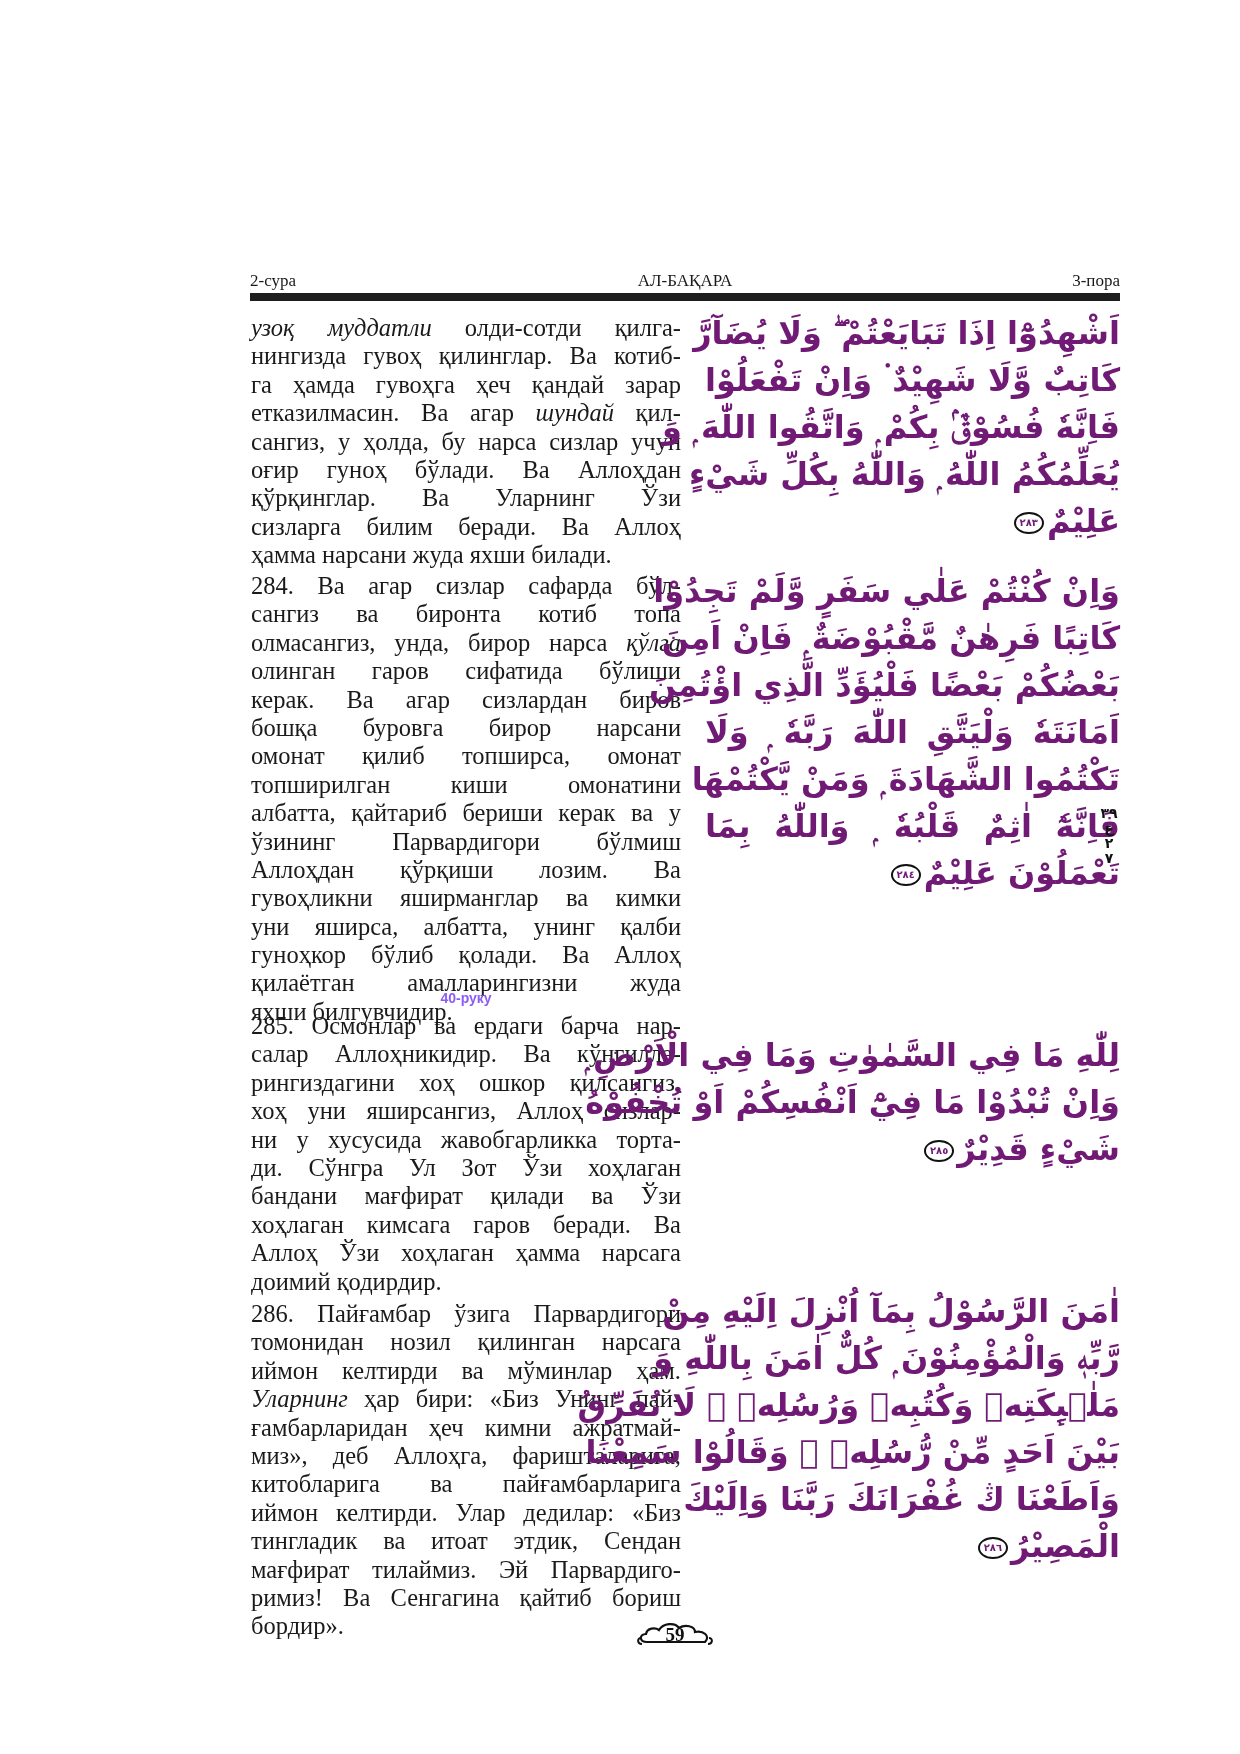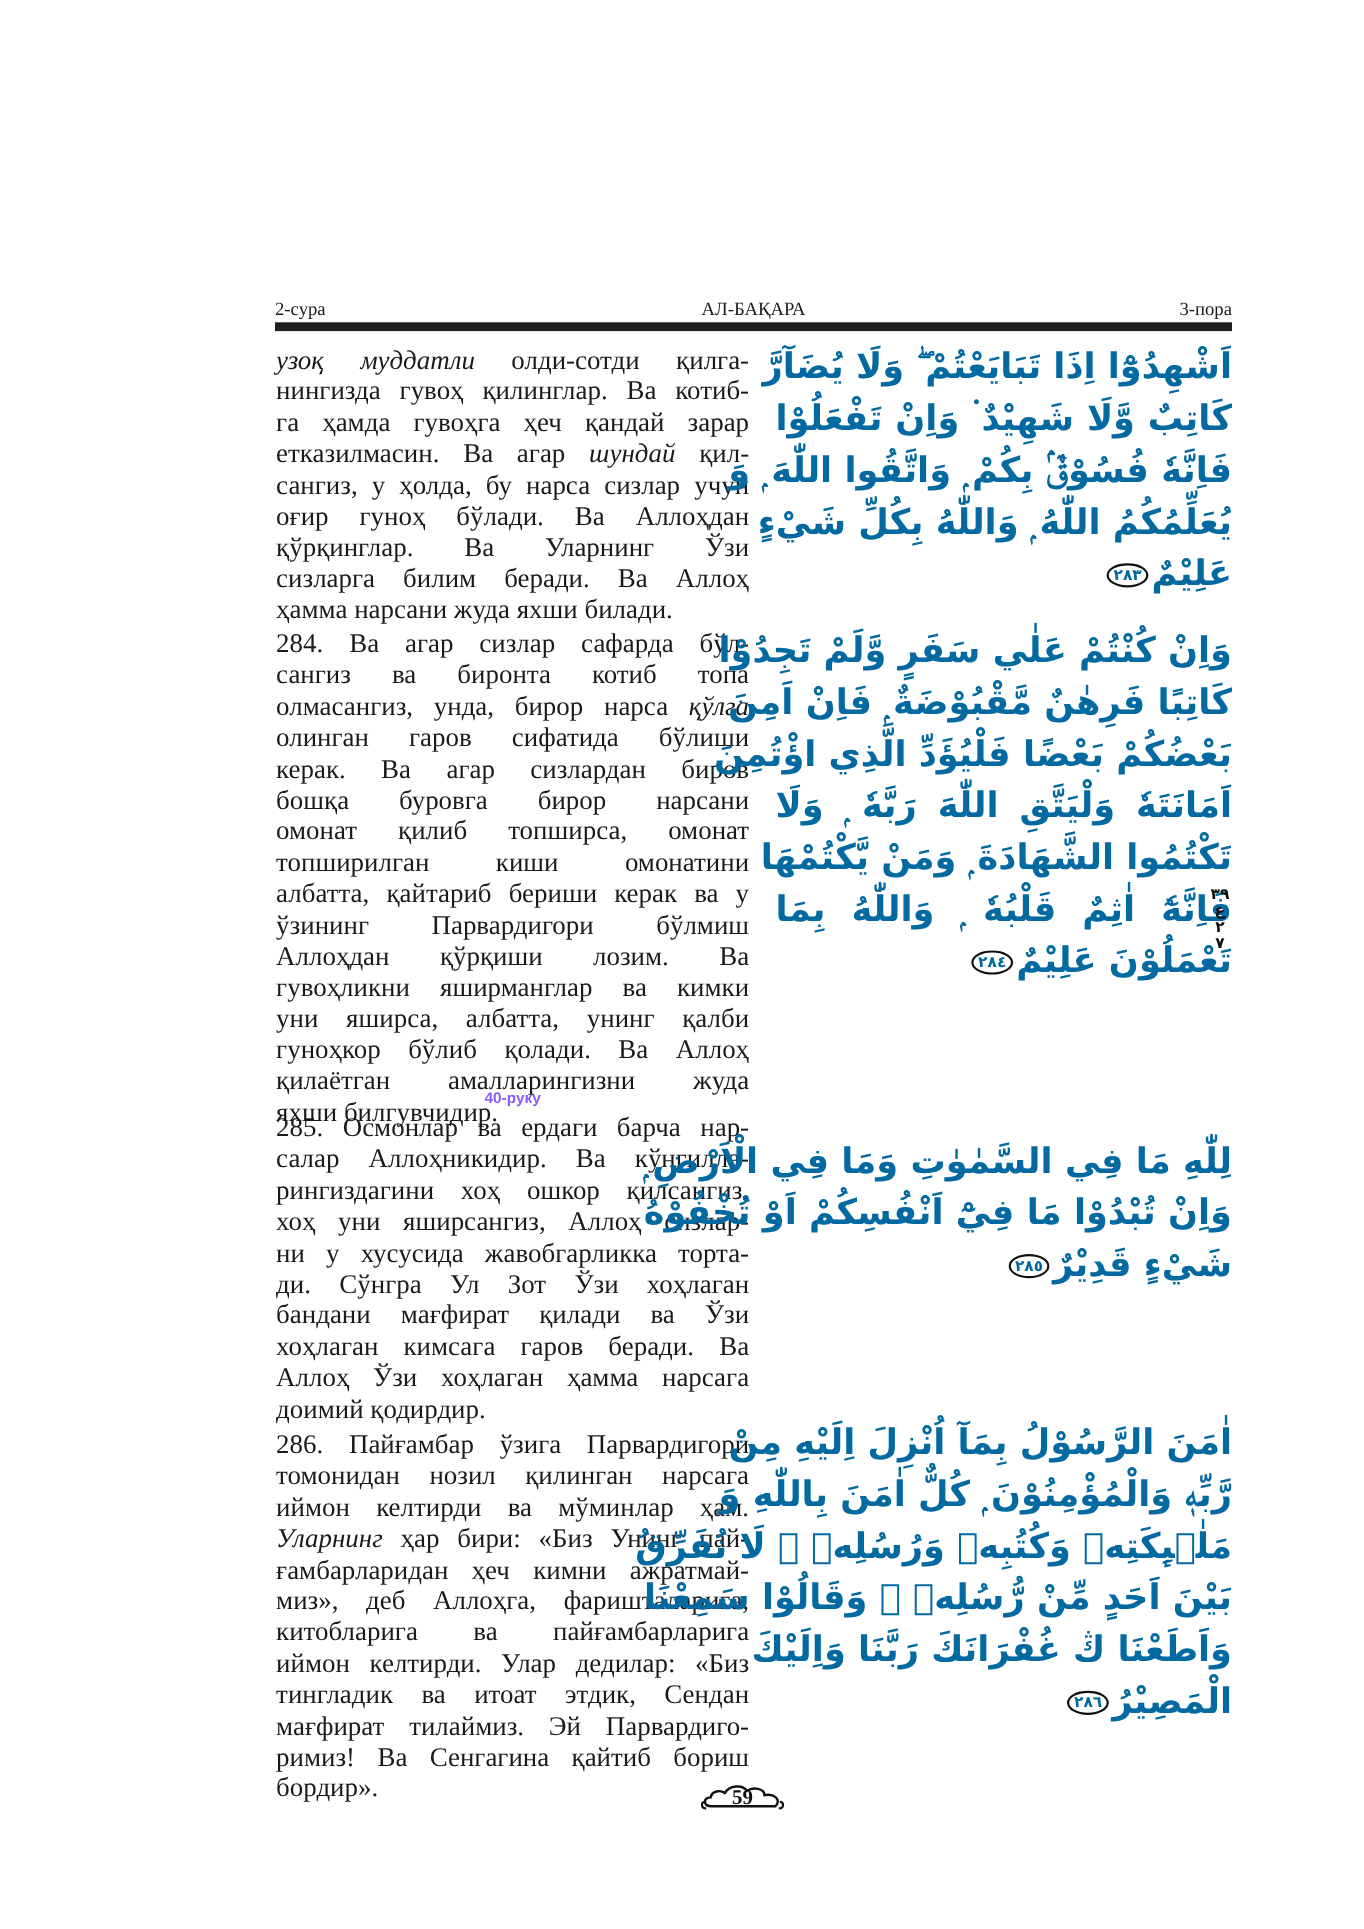--- a/index.html
+++ b/index.html
@@ -9,24 +9,24 @@
     .header .center { position: absolute; left: 0; right: 0; top: 0; text-align: center; }
     .header .right { position: absolute; right: 0; top: 0; }
     .rule { position: absolute; left: 250px; top: 293px; width: 870px; height: 8px; background: #1e1e1e; }
 
     .col-left { position: absolute; left: 251px; width: 430px; font-family: "Liberation Serif", serif; font-size: 24.5px; line-height: 28.4px; color: #1a1a1a; }
     .ln { display: block; text-align: justify; text-align-last: justify; white-space: nowrap; height: 28.4px; overflow: visible; }
     .ln.last { text-align-last: left; }
     .ln i { font-style: italic; }
     .ruku { position: absolute; left: 251px; width: 430px; top: 990px; text-align: center; font-family: Liberation Sans, sans-serif; font-weight: bold; font-size: 14px; color: #8b5cf6; }
 
-    .arabic-block { position: absolute; left: 705px; width: 415px; direction: rtl; font-family: "DejaVu Sans", sans-serif; font-weight: bold; font-size: 32px; line-height: 47px; color: #0369a1; }
+    .arabic-block { position: absolute; left: 705px; width: 415px; direction: rtl; font-family: "DejaVu Sans", sans-serif; font-weight: bold; font-size: 32px; line-height: 47px; color: #701a75; }
     .arabic-block .aline { display: block; text-align: justify; text-align-last: justify; white-space: nowrap; height: 47px; }
     .arabic-block .aline.last { text-align-last: right; }
-    .vmark { display: inline-block; font-size: 14px; border: 2.5px solid #111; border-radius: 50%; padding: 1px 4px; line-height: 16px; vertical-align: middle; margin-right: 3px; }
+    .vmark { display: inline-block; font-size: 10px; border: 2.5px solid #111; border-radius: 50%; padding: 1px 4px; line-height: 16px; vertical-align: middle; margin-right: 3px; }
     .ruku-mark { position: absolute; left: 1098px; top: 806px; font-family: "DejaVu Sans", sans-serif; font-weight: bold; font-size: 14px; line-height: 15px; text-align: center; width: 22px; color: #111; }
 
     .page-num { position: absolute; left: 637px; top: 1622px; width: 76px; height: 26px; }
     .page-num svg { position: absolute; left: 0; top: 0; }
     .page-num span { position: absolute; left: 0; width: 76px; top: 2px; text-align: center; font-family: "Liberation Serif", serif; font-weight: bold; font-size: 19px; color: #111; }
   </style>
 </head>
 <body>
 
 <div class="header">

